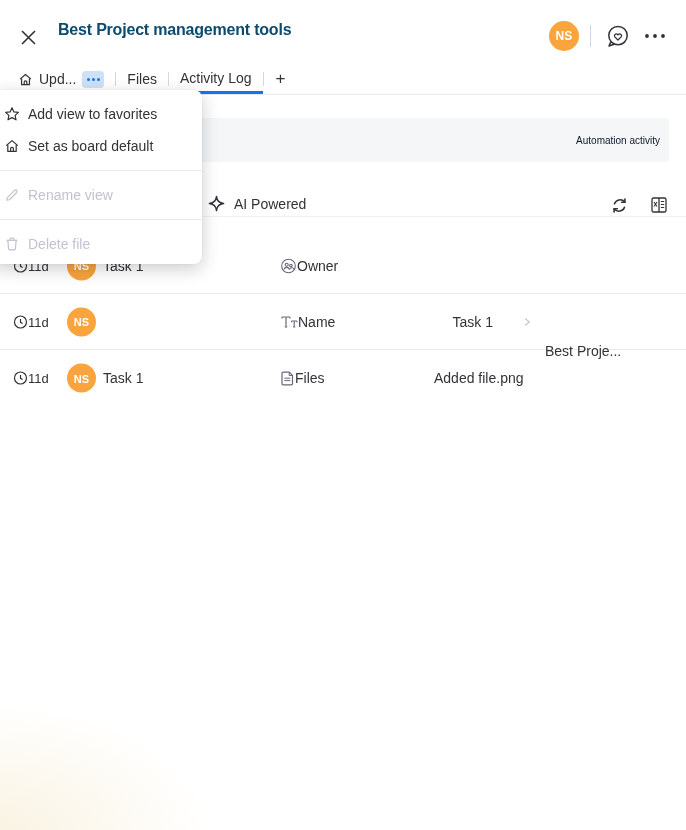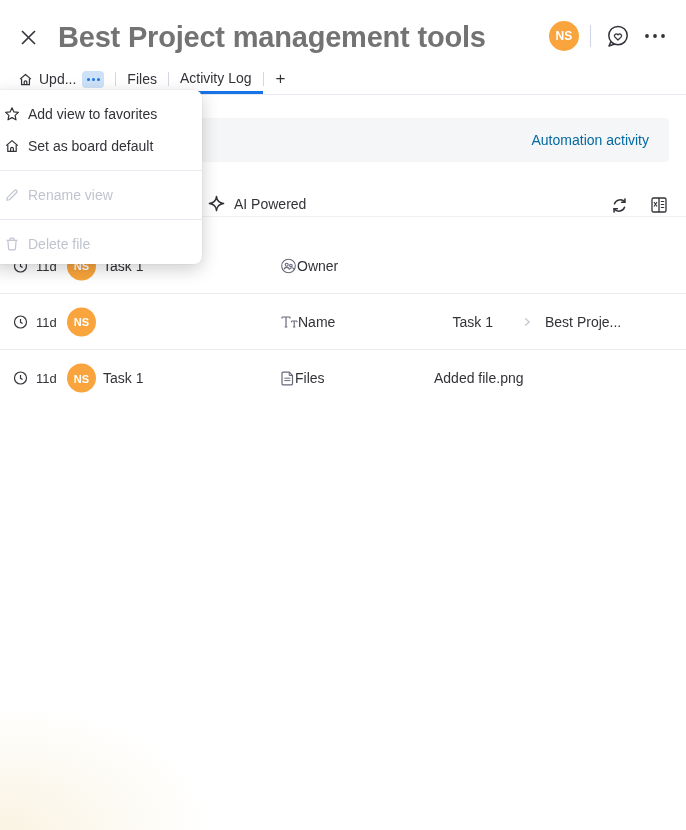--- a/index.html
+++ b/index.html
@@ -10,22 +10,22 @@
     color:#323338;
     position:relative;
     overflow:hidden;
   }
   svg { display:block; }
 
   
   .header { position:absolute; top:0; left:0; right:0; height:64px; background:#fff; }
   .close-btn { position:absolute; left:16px; top:25px; width:24px; height:24px;
     display:flex; align-items:center; justify-content:center; cursor:pointer; color:#323338; }
-  .page-title { position:absolute; left:58px; top:21px; font-size:29px; font-weight:700;
-    letter-spacing:-0.2px; color:#737373; white-space:nowrap; }
+  .page-title { position:absolute; left:58px; top:21px; font-size:16px; font-weight:700;
+    letter-spacing:-0.2px; color:#0c4a6e; white-space:nowrap; }
   .header-right { position:absolute; right:16px; top:19px; height:34px;
     display:flex; align-items:center; }
   .avatar { width:30px; height:30px; border-radius:50%; background:#f9a43c; color:#fff;
     font-size:12px; font-weight:700; display:flex; align-items:center; justify-content:center;
     letter-spacing:0.2px; }
   .hdr-divider { width:1px; height:22px; background:#d0d4e4; margin:0 11px; }
   .icon-btn { color:#323338; display:flex; align-items:center; justify-content:center;
     width:30px; height:30px; cursor:pointer; }
 
   
@@ -38,45 +38,45 @@
   .tab.active { border-bottom:3px solid #1773e8; }
   .tab-divider { width:1px; height:14px; background:#d5d8e0; align-self:center; }
   .tab-menu-pill { background:#cde1f8; border-radius:4px; width:22px; height:17px;
     display:flex; align-items:center; justify-content:center; gap:2px; cursor:pointer; }
   .tab-menu-pill i { width:3px; height:3px; border-radius:50%; background:#1f76e0; }
   .add-tab { display:flex; align-items:center; padding:0 12px; font-size:17px; color:#323338; cursor:pointer; }
 
   
   .automation-bar { position:absolute; top:118px; left:17px; width:652px; height:44px;
     background:#f5f6f8; border-radius:4px; display:flex; align-items:center; justify-content:flex-end; }
-  .automation-link { color:#0369a1; font-size:14px; margin-right:20px; cursor:pointer; }
+  .automation-link { color:#0f172a; font-size:10px; margin-right:9px; cursor:pointer; }
 
   
   .toolbar-line { position:absolute; top:216px; left:0; right:0; height:1px; background:#f0f1f5; }
   .ai-powered { position:absolute; left:207px; top:194px; display:flex; align-items:center;
     gap:8px; color:#323338; font-size:14px; cursor:pointer; }
   .tool-icons { position:absolute; right:17px; top:195px; display:flex; align-items:center; gap:20px;
     color:#676879; }
 
   
   .rows { position:absolute; top:238px; left:0; right:0; }
   .log-row { position:relative; height:56px; font-size:14px; }
   .log-row.sep { border-bottom:1px solid #e7e9ef; }
   .vc { position:absolute; top:50%; transform:translateY(-50%); display:flex; align-items:center; }
-  .cell-time { left:13px; gap:8px; color:#323338; font-size:13px; }
+  .cell-time { left:13px; gap:0; color:#323338; font-size:13px; }
   .cell-time svg { color:#323338; }
   .cell-avatar { left:67px; }
   .row-avatar { width:29px; height:29px; border-radius:50%; background:#f9a43c; color:#fff;
     font-size:11px; font-weight:700; display:flex; align-items:center; justify-content:center; }
   .cell-item { left:103px; width:176px; white-space:nowrap; overflow:hidden; color:#323338; cursor:pointer; }
   .cell-col { left:280px; color:#323338; }
   .cell-col svg { color:#676879; }
   .cell-old { left:430px; width:63px; justify-content:flex-end; color:#323338; }
   .cell-chevron { left:521px; color:#c3c6d4; }
-  .cell-new { left:545px; color:#323338; }
+  .cell-new { left:545px; color:#323338;margin-top:29px; }
   .cell-value { left:434px; color:#323338; }
 
   
   .view-menu { position:absolute; left:-7px; top:90px; width:209px; background:#fff;
     border-radius:8px; box-shadow:0 5px 18px rgba(0,0,0,0.2), 0 0 0 1px rgba(0,0,0,0.02);
     padding:8px 0 4px 0; z-index:20; }
   .menu-item { height:32px; display:flex; align-items:center; gap:8px; padding-left:11px;
     font-size:14px; color:#323338; cursor:pointer; }
   .menu-item.disabled { color:#c1c4d0; cursor:default; }
   .menu-divider { height:1px; background:#e6e9ef; margin:8px 0; }

